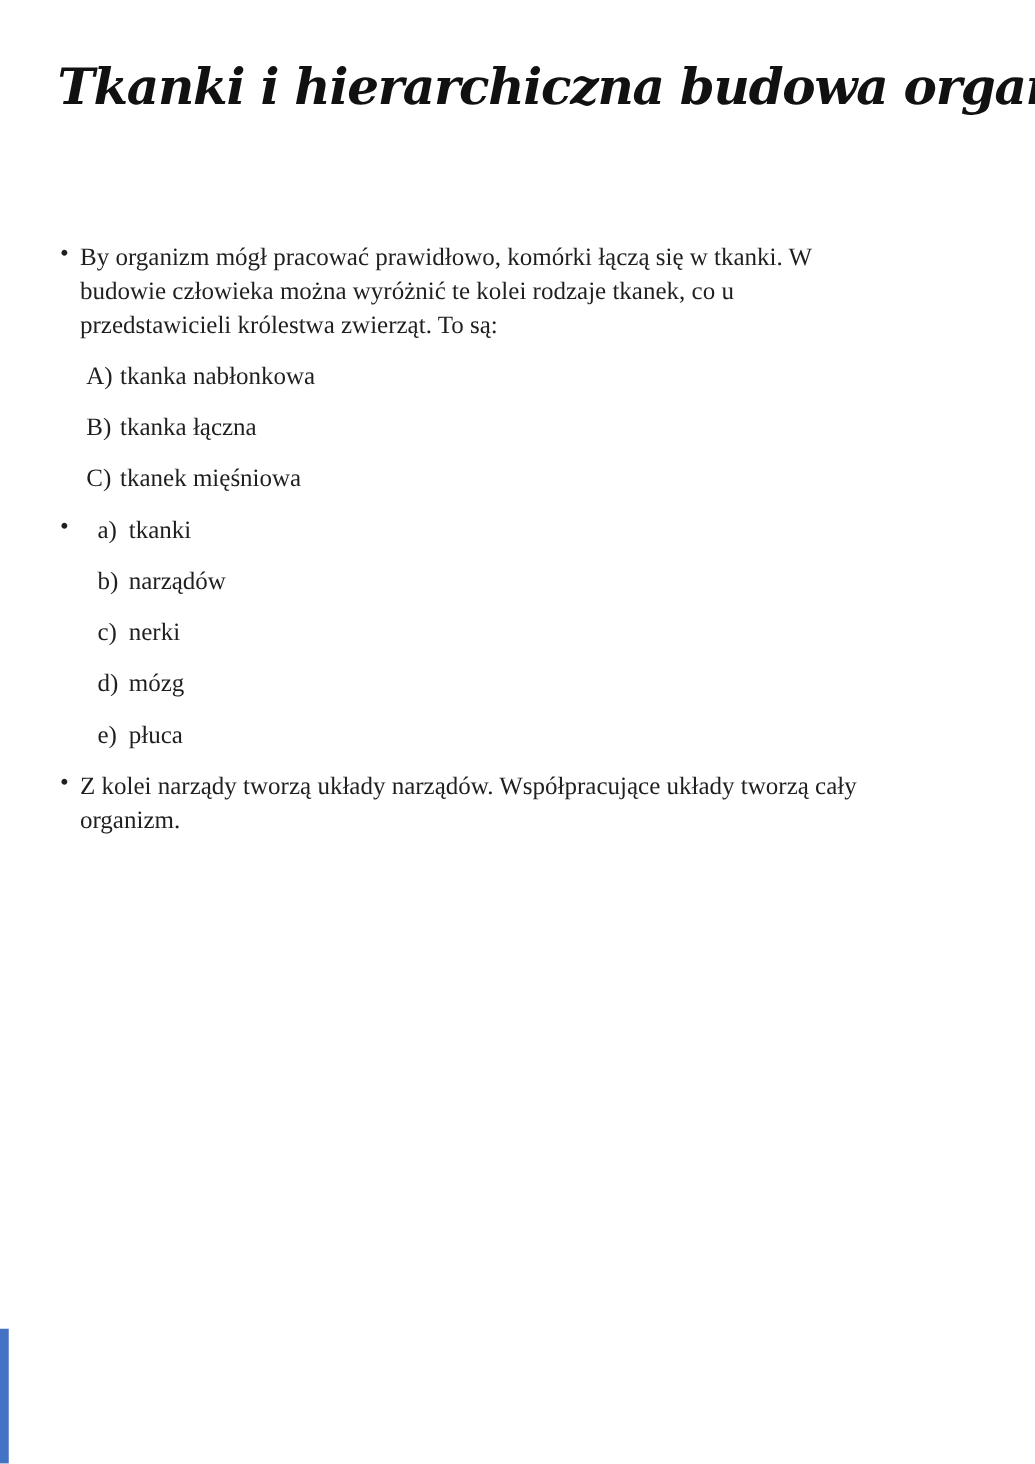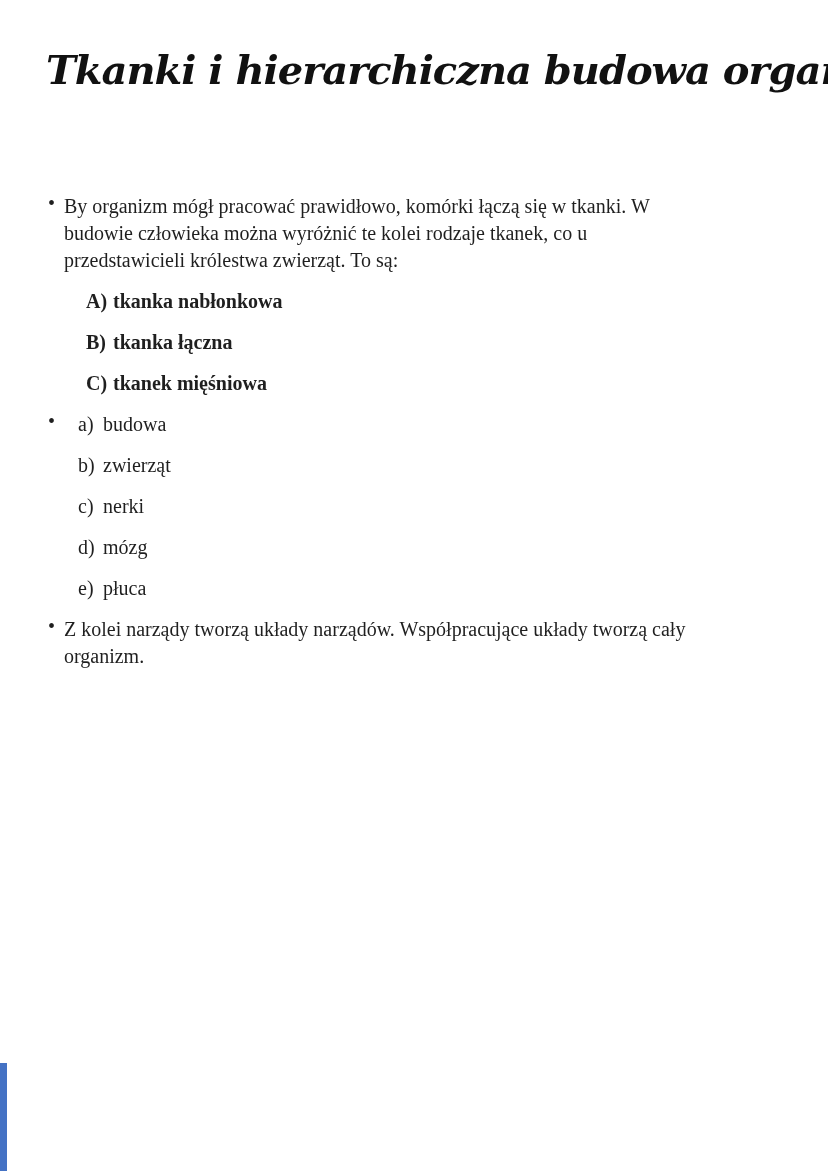--- a/index.html
+++ b/index.html
@@ -43,21 +43,21 @@
   .dot {
     position: absolute;
     left: -2px;
     top: -3px;
     font-size: 20px;
     line-height: 27px;
     color: #1f1f1f;
   }
   .para { white-space: pre-line; }
   .subitems { margin-top: 14px; }
-  .subitems.upper { margin-left: 22px; font-weight: bold; }
+  .subitems.upper { margin-left: 5px; }
   .subitems.lower { margin-left: 14px; }
   .sub { line-height: 27px; margin-bottom: 14px; }
   .sub:last-child { margin-bottom: 0; }
   .sub-label { display: inline-block; }
   .upper .sub-label { min-width: 27px; }
   .lower .sub-label { min-width: 25px; }
   .blue-bar {
     position: absolute;
     left: 0;
     bottom: 0;
@@ -90,24 +90,24 @@
         <div class="sub">
           <span class="sub-label">C)</span><span>tkanek mięśniowa</span>
         </div>
       </div>
     </div>
 
     <div class="bullet-block">
       <span class="dot">•</span>
       <div class="subitems lower">
         <div class="sub">
-          <span class="sub-label">a)</span><span>budowa</span>
+          <span class="sub-label">a)</span><span>tkanki</span>
         </div>
         <div class="sub">
-          <span class="sub-label">b)</span><span>zwierząt</span>
+          <span class="sub-label">b)</span><span>narządów</span>
         </div>
         <div class="sub">
           <span class="sub-label">c)</span><span>nerki</span>
         </div>
         <div class="sub">
           <span class="sub-label">d)</span><span>mózg</span>
         </div>
         <div class="sub">
           <span class="sub-label">e)</span><span>płuca</span>
         </div>

